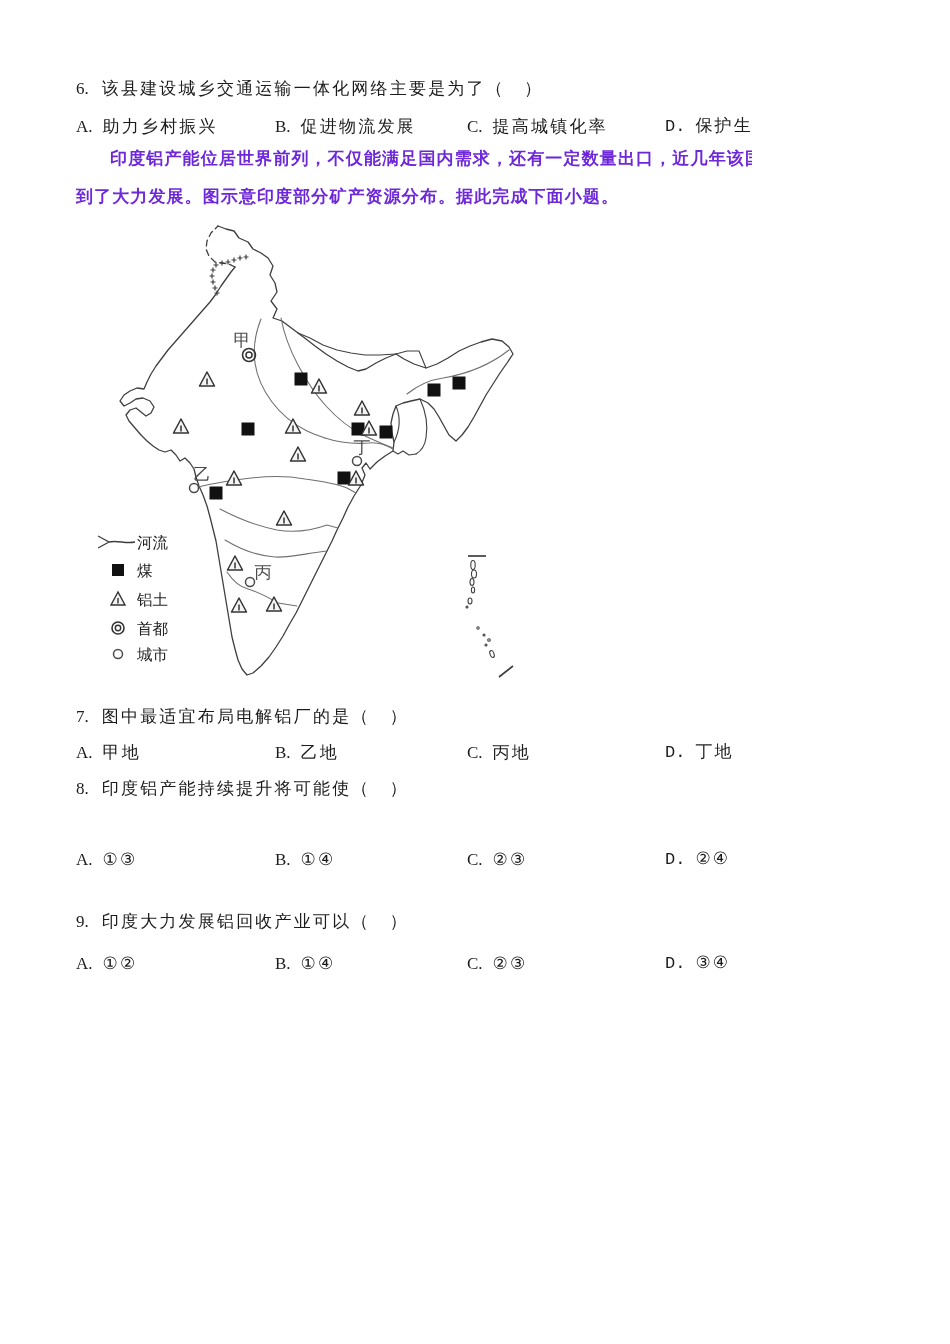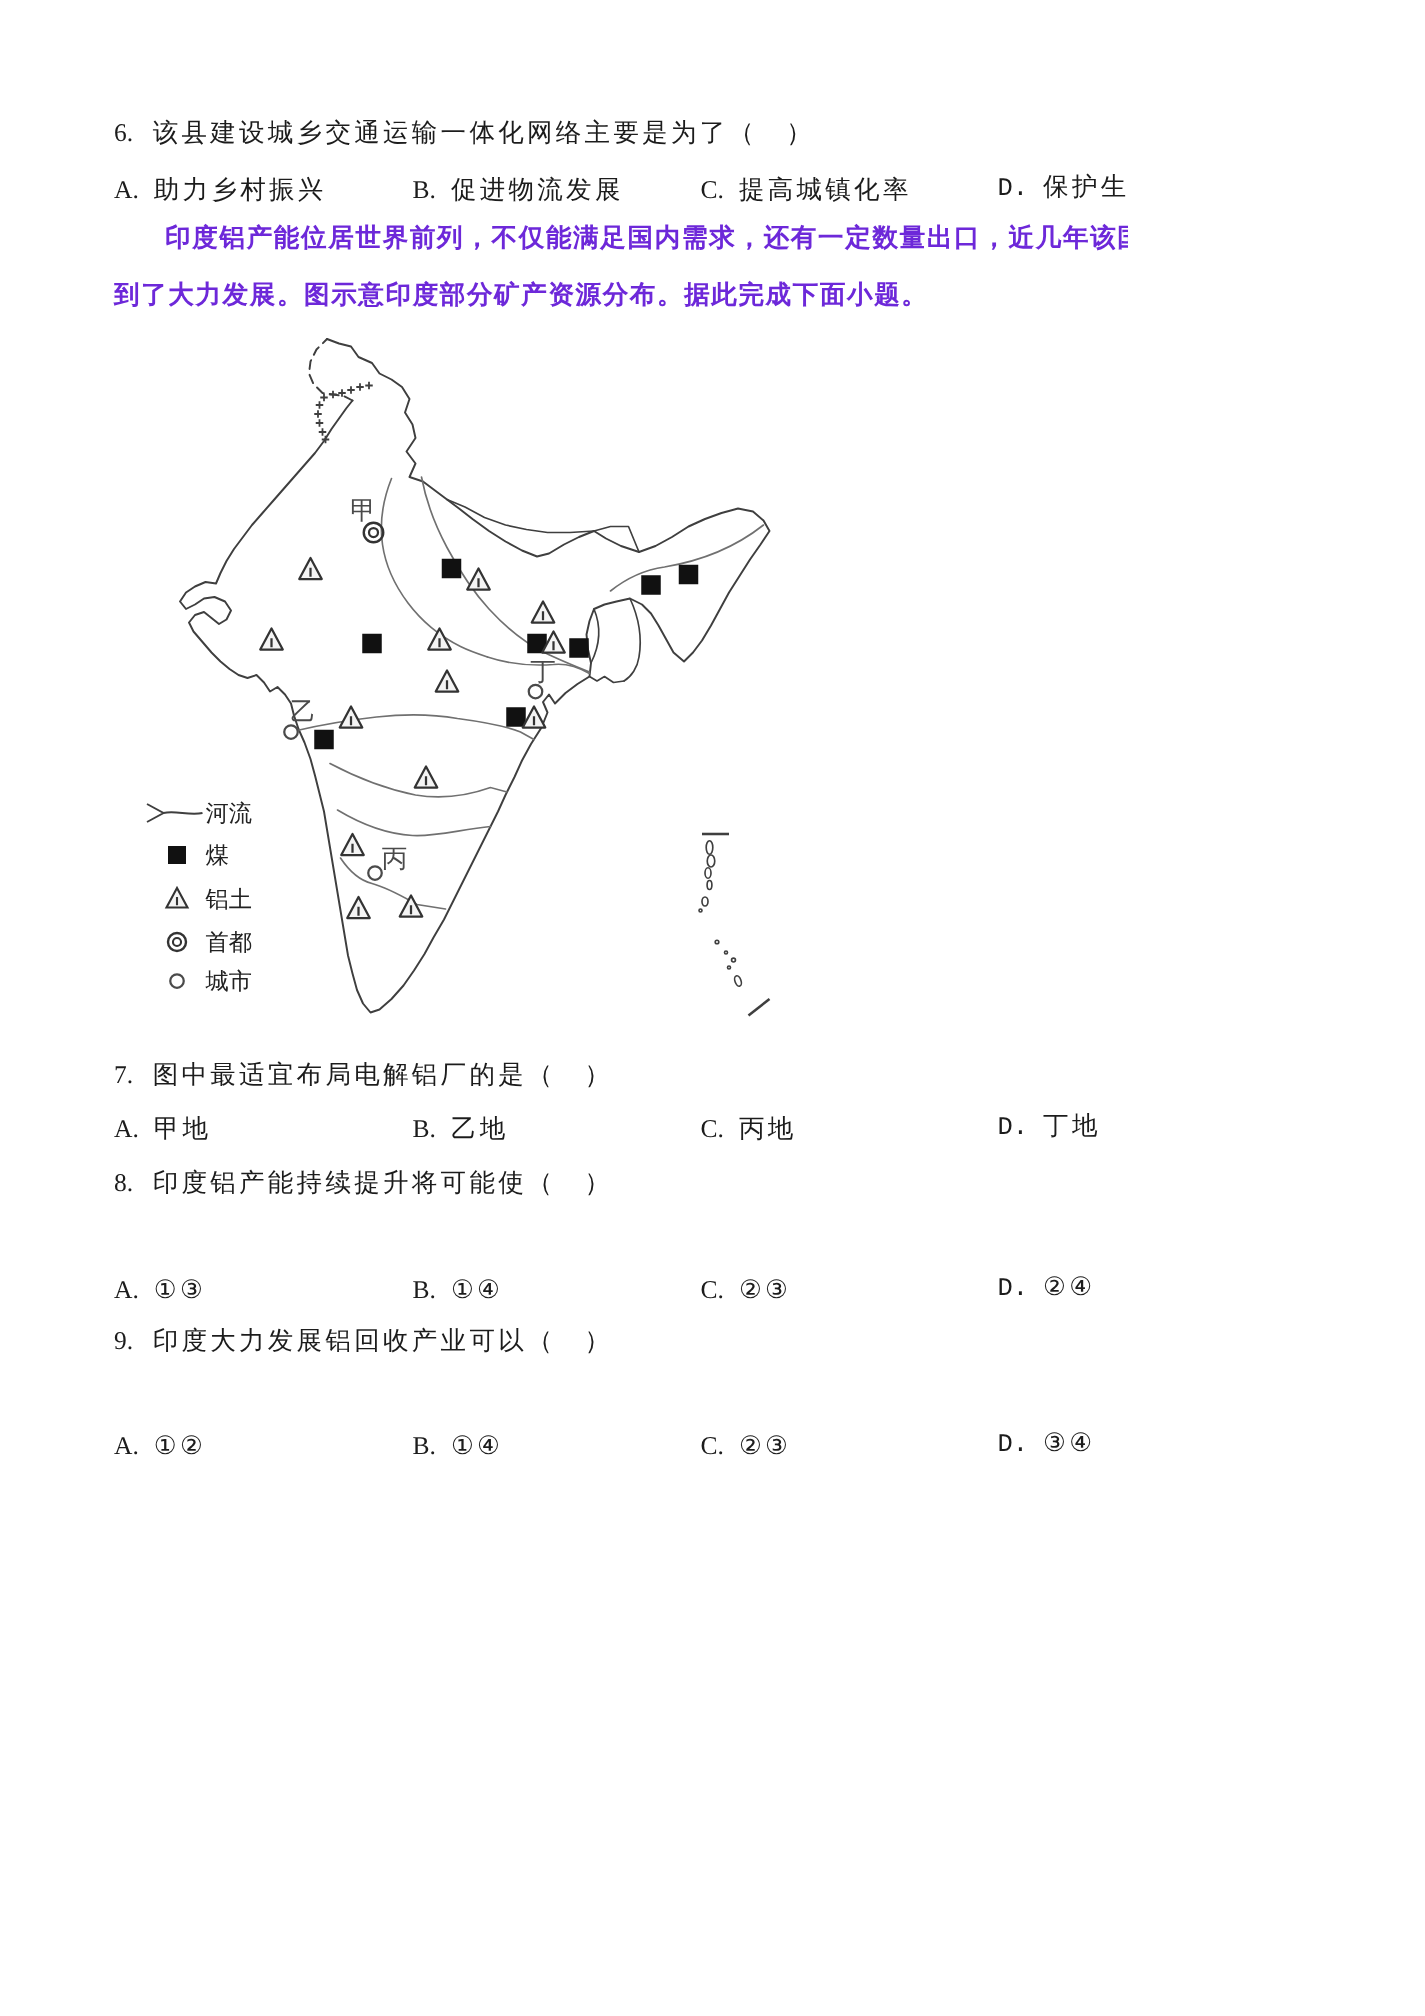--- a/index.html
+++ b/index.html
@@ -173,21 +173,21 @@
   <div class="line" style="top:778px">
     <span class="qnum">8.</span><span>印度铝产能持续提升将可能使（　）</span>
   </div>
   <div class="optrow" style="top:849px">
     <span class="opt c0"><span class="olab">A.</span><span>①③</span></span>
     <span class="opt c1"><span class="olab">B.</span><span>①④</span></span>
     <span class="opt c2"><span class="olab">C.</span><span>②③</span></span>
     <span class="opt c3"><span class="olab">D.</span><span>②④</span></span>
   </div>
 
-  <div class="line" style="top:883px">
+  <div class="line" style="top:911px">
     <span class="qnum">9.</span><span>印度大力发展铝回收产业可以（　）</span>
   </div>
   <div class="optrow" style="top:953px">
     <span class="opt c0"><span class="olab">A.</span><span>①②</span></span>
     <span class="opt c1"><span class="olab">B.</span><span>①④</span></span>
     <span class="opt c2"><span class="olab">C.</span><span>②③</span></span>
     <span class="opt c3"><span class="olab">D.</span><span>③④</span></span>
   </div>
 
 

